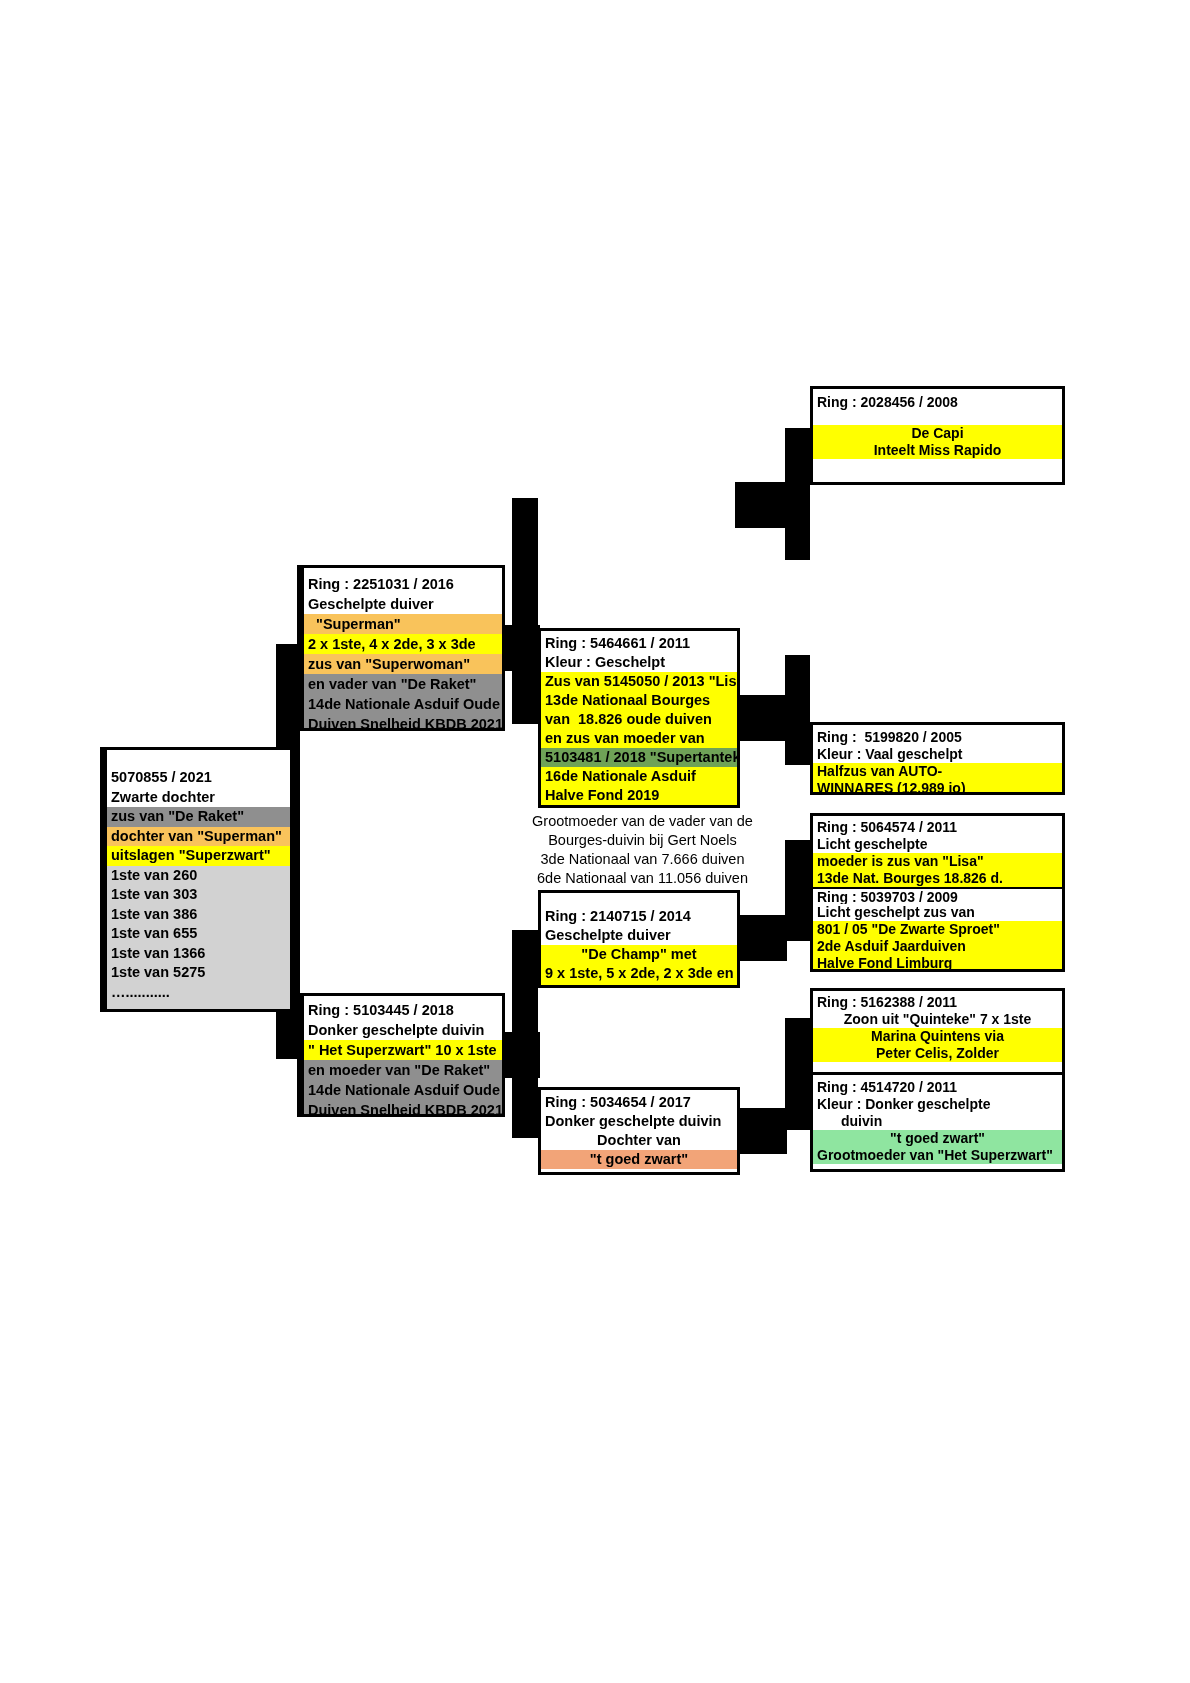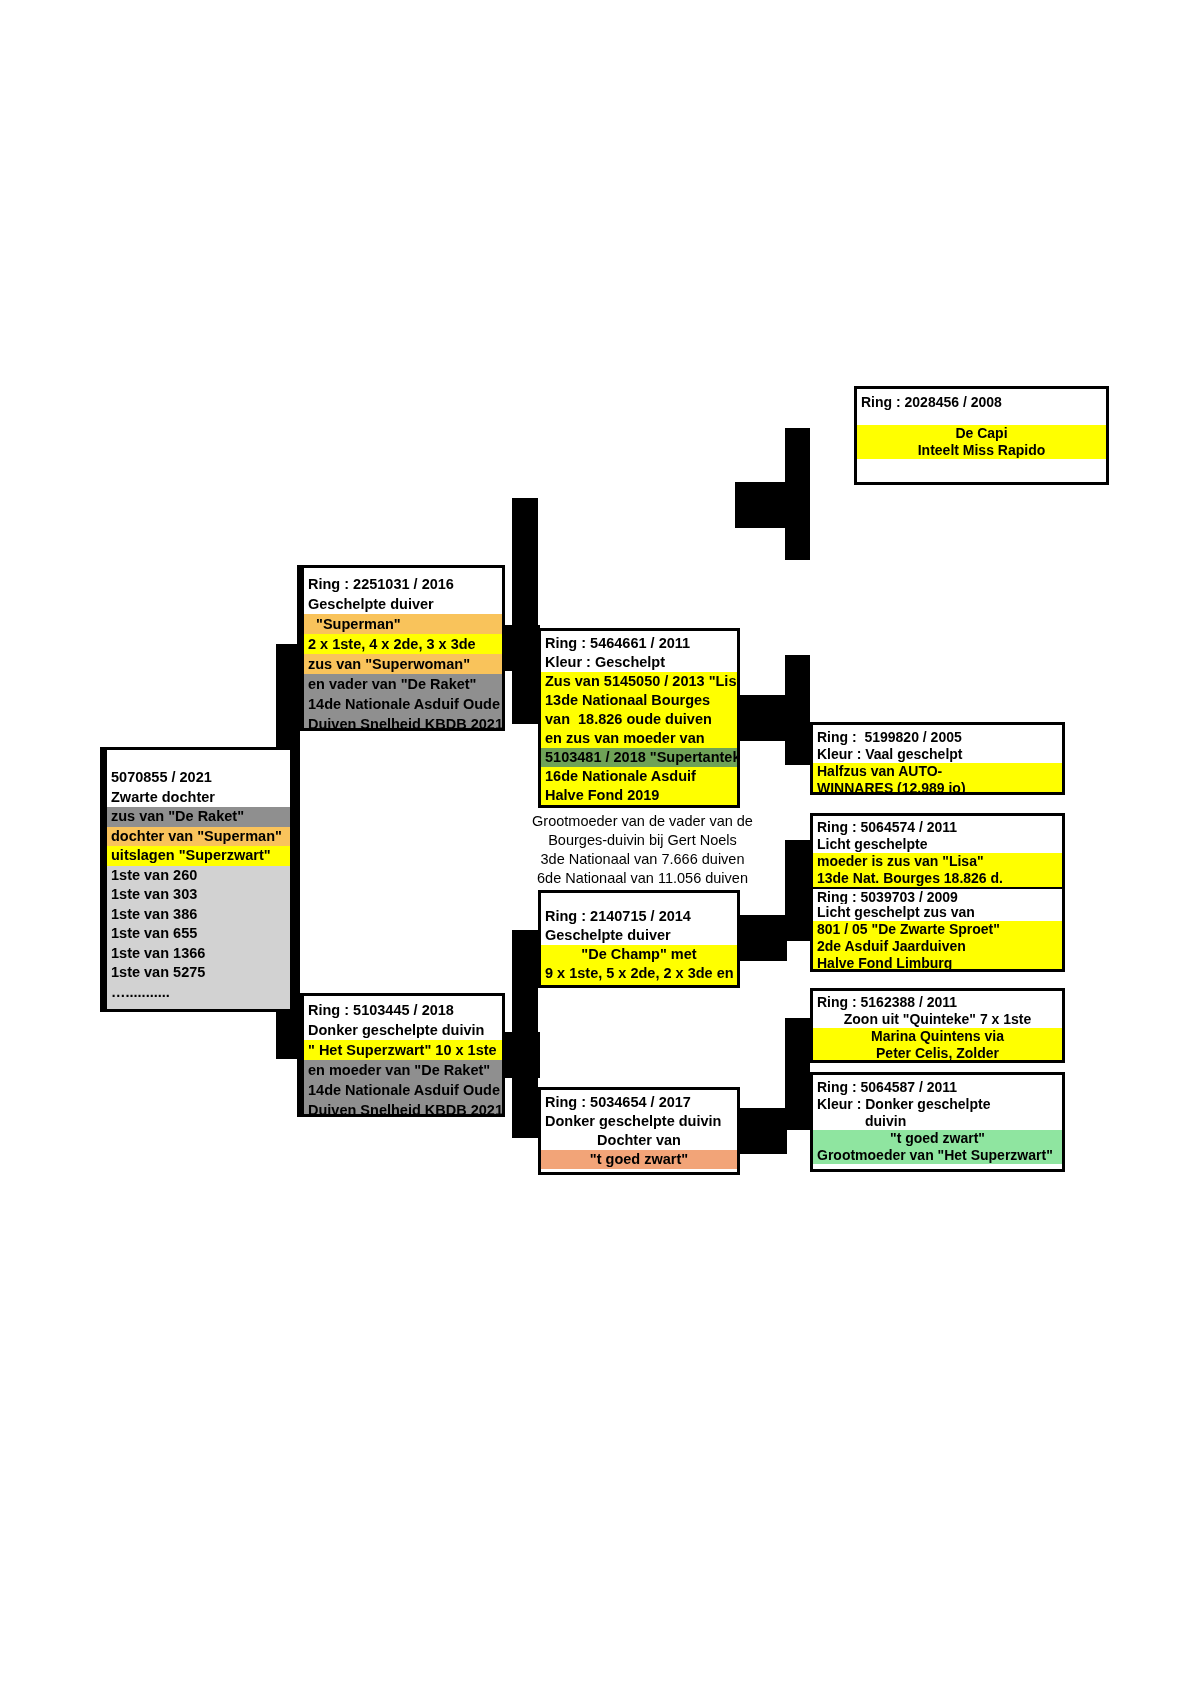--- a/index.html
+++ b/index.html
@@ -59,26 +59,26 @@
   .divider { border-top: 2px solid #000; }
 
   
   #box-subject  { left: 100px; top: 747px;  width: 193px; height: 265px; padding-top: 18px; }
   #box-father   { left: 297px; top: 565px;  width: 208px; height: 166px; padding-top: 6px; }
   #box-mother   { left: 297px; top: 993px;  width: 208px; height: 124px; padding-top: 4px; }
   #box-g2047233 { left: 538px; top: 443px;  width: 202px; height: 124px; padding-top: 4px; }
   #box-g5464661 { left: 538px; top: 628px;  width: 202px; height: 180px; padding-top: 3px; }
   #box-g2140715 { left: 538px; top: 890px;  width: 202px; height: 98px;  padding-top: 14px; }
   #box-g5034654 { left: 538px; top: 1087px; width: 202px; height: 88px;  padding-top: 3px; }
-  #box-gg2028456 { left: 810px; top: 386px;  width: 255px; height: 99px;  padding-top: 5px; margin-left: 44px; }
+  #box-gg2028456 { left: 810px; top: 386px;  width: 255px; height: 99px;  padding-top: 5px; }
   #box-gg2085126 { left: 810px; top: 507px;  width: 255px; height: 93px;  padding-top: 4px; }
   #box-gg6435823 { left: 810px; top: 620px;  width: 255px; height: 89px;  padding-top: 4px; }
   #box-gg5199820 { left: 810px; top: 722px;  width: 255px; height: 73px;  padding-top: 4px; }
   #box-gg5064574 { left: 810px; top: 813px;  width: 255px; height: 159px; padding-top: 3px; }
-  #box-gg5162388 { left: 810px; top: 988px;  width: 255px; height: 75px;  padding-top: 3px; }
+  #box-gg5162388 { left: 810px; top: 988px;  width: 255px; height: 87px;  padding-top: 3px; }
   #box-gg5064587 { left: 810px; top: 1072px; width: 255px; height: 100px; padding-top: 4px; }
 
   
   .note {
     position: absolute;
     left: 520px; top: 812px; width: 245px;
     font-size: 14.5px;
     z-index: 1;
   }
   .note .line { height: 19px; line-height: 19px; text-align: center; font-weight: normal; }
@@ -196,20 +196,20 @@
       <div class="line bg-yellow">2de Asduif Jaarduiven</div>
       <div class="line bg-yellow">Halve Fond Limburg</div>
     </div>
   <div class="box c4" id="box-gg5162388">
       <div class="line">Ring : 5162388 / 2011</div>
       <div class="line al-center">Zoon uit "Quinteke" 7 x 1ste</div>
       <div class="line bg-yellow al-center">Marina Quintens via</div>
       <div class="line bg-yellow al-center">Peter Celis, Zolder</div>
     </div>
   <div class="box c4" id="box-gg5064587">
-      <div class="line">Ring : 5064587 / 2011</div>
+      <div class="line">Ring : 4514720 / 2011</div>
       <div class="line">Kleur : Donker geschelpte</div>
-      <div class="line" style="padding-left: 52px;">duivin</div>
+      <div class="line" style="padding-left: 28px;">duivin</div>
       <div class="line bg-mint al-center">"t goed zwart"</div>
       <div class="line bg-mint">Grootmoeder van "Het Superzwart"</div>
     </div>
 
 </div>
 
 </body></html>

